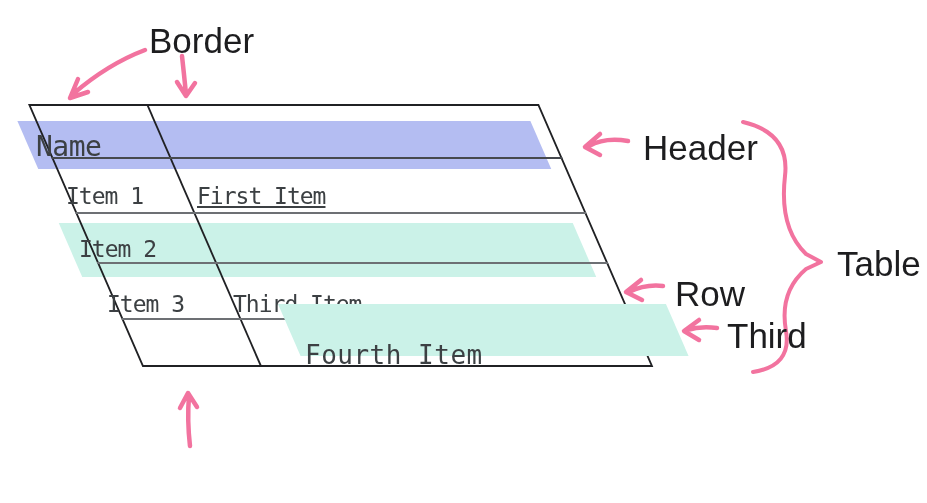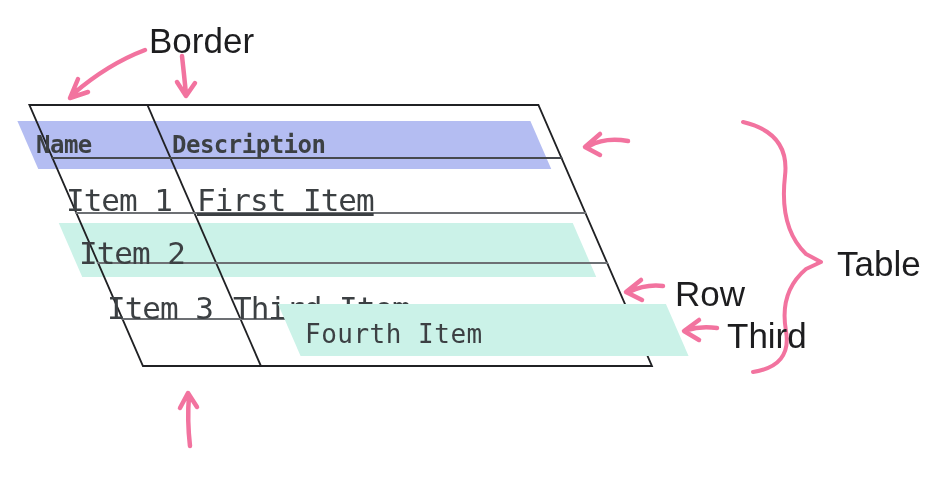--- a/index.html
+++ b/index.html
@@ -27,24 +27,24 @@
   .grid-outline { position:absolute; inset:0; border:2px solid var(--outer-border,#202124); }
   .grid-vline   { position:absolute; top:0; bottom:0; left:118px; width:0; border-left:2px solid var(--outer-border,#202124); }
   .grid-hline   { position:absolute; left:0; right:0; height:0; border-top:2px solid var(--grid-line,#6d7074); }
   .hline-header { top:53px;  border-top-color:var(--header-line,#46494e); }
   .hline-1 { top:108px; }
   .hline-2 { top:158px; }
   .hline-3 { top:214px; }
 
   .cell-text {
     position:absolute; font-family:"DejaVu Sans Mono", monospace;
-    font-size:31px; line-height:1; letter-spacing:-1px;
+    font-size:23px; line-height:1; letter-spacing:-1px;
     color:var(--table-text,#3c4043); white-space:pre;
   }
-  .header-text { font-size:24px; font-weight:700; letter-spacing:-0.5px; }
+  .header-text { font-size:28px; font-weight:400; letter-spacing:-0.5px; }
   .fourth-text { font-size:26px; letter-spacing:0.5px; z-index:5; }
 
   .pos-name   { left:36px;  top:133px; }
   .pos-desc   { left:172px; top:133px; }
   .pos-i1     { left:66px;  top:185px; }
   .pos-c1     { left:197px; top:185px;text-decoration:underline; }
   .pos-i2     { left:79px;  top:238px; }
   .pos-c2     { left:216px; top:238px; }
   .pos-i3     { left:107px; top:293px; }
   .pos-c3     { left:233px; top:293px; }
@@ -78,43 +78,43 @@
     <div class="grid-outline"></div>
     <div class="grid-vline"></div>
     <div class="grid-hline hline-header"></div>
     <div class="grid-hline hline-1"></div>
     <div class="grid-hline hline-2"></div>
     <div class="grid-hline hline-3"></div>
   </div>
 
   <div class="text-layer">
     <span class="cell-text header-text pos-name">Name</span>
-    <span class="cell-text header-text pos-desc">Description</span>
     <span class="cell-text pos-i1">Item 1</span>
     <span class="cell-text pos-c1">First Item</span>
     <span class="cell-text pos-i2">Item 2</span>
     <span class="cell-text pos-i3">Item 3</span>
     <span class="cell-text pos-c3">Third Item</span>
   </div>
 
   <div class="skew layer-cell">
     <div class="band band-cell"></div>
   </div>
-  <span class="cell-text fourth-text pos-c4" style="position:absolute;">Fourth Item</span>
+  <span class="cell-text fourth-text pos-c4" style="position:absolute;margin-top:21px;">Fourth Item</span>
 
   <svg class="annotations" width="927" height="503" viewBox="0 0 927 503">
     <path class="ann" d="M145,50 Q108,64 73,94 M88,92 L70,98 L78,79"></path>
     <path class="ann" d="M182,56 Q184,74 186,94 M177,82 L186,96 L195,83"></path>
     <path class="ann" d="M628,141 Q605,137 589,146 M600,134 L585,147 L600,155"></path>
     <path class="ann" d="M663,286 Q645,284 629,292 M641,280 L626,292 L642,300"></path>
     <path class="ann" d="M717,328 Q700,326 687,330 M699,320 L684,331 L699,340"></path>
     <path class="ann" d="M190,446 Q187,420 189,396 M180,408 L188,393 L197,407"></path>
     <path class="ann brace" d="M743,122 Q790,133 785,176 Q779,228 806,254 L821,262 L806,269 Q779,292 786,331 Q792,366 753,372"></path>
   </svg>
 
   <div class="toplabels">
     <span class="label lbl-border">Border</span>
+    <span class="label lbl-header">Header</span>
     <span class="label lbl-table">Table</span>
     <span class="label lbl-row">Row</span>
     <span class="label lbl-cell">Third</span>
   </div>
 
 </div>
 
 </body></html>

